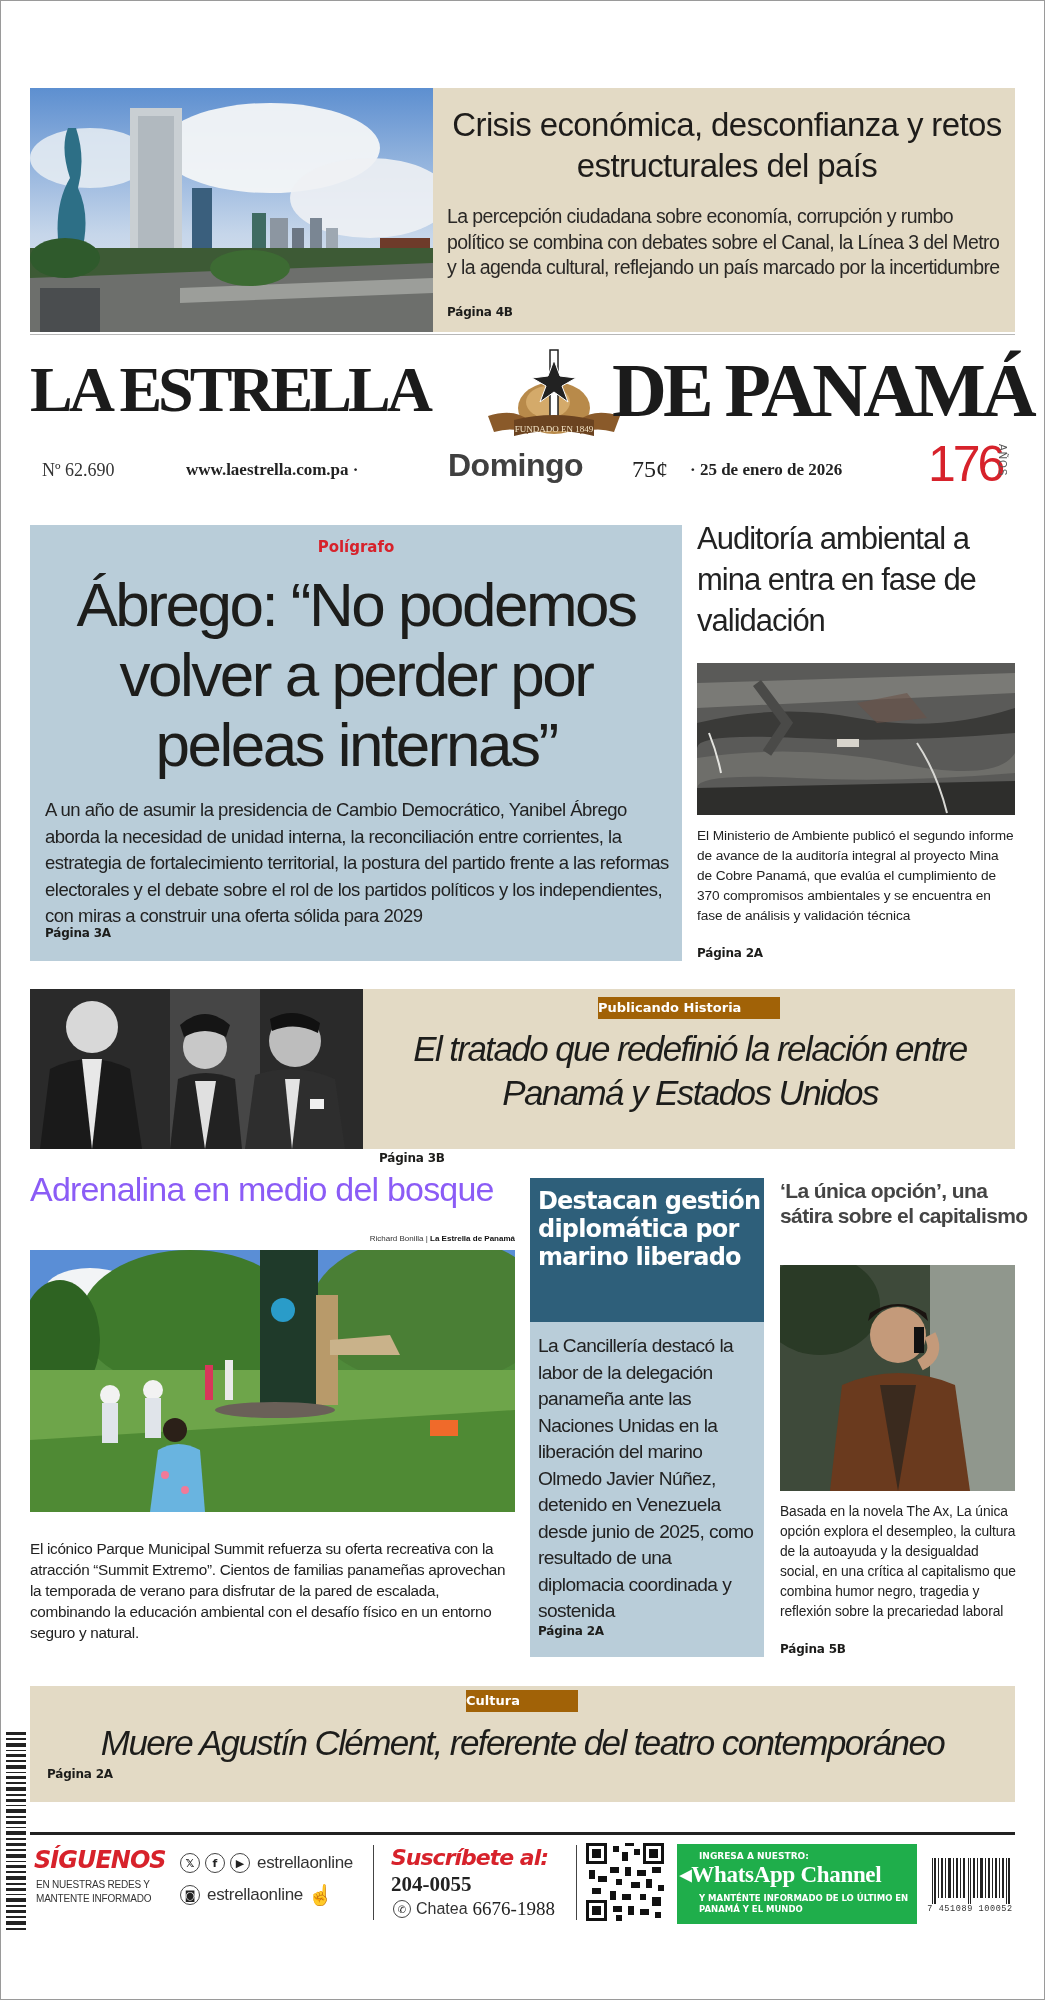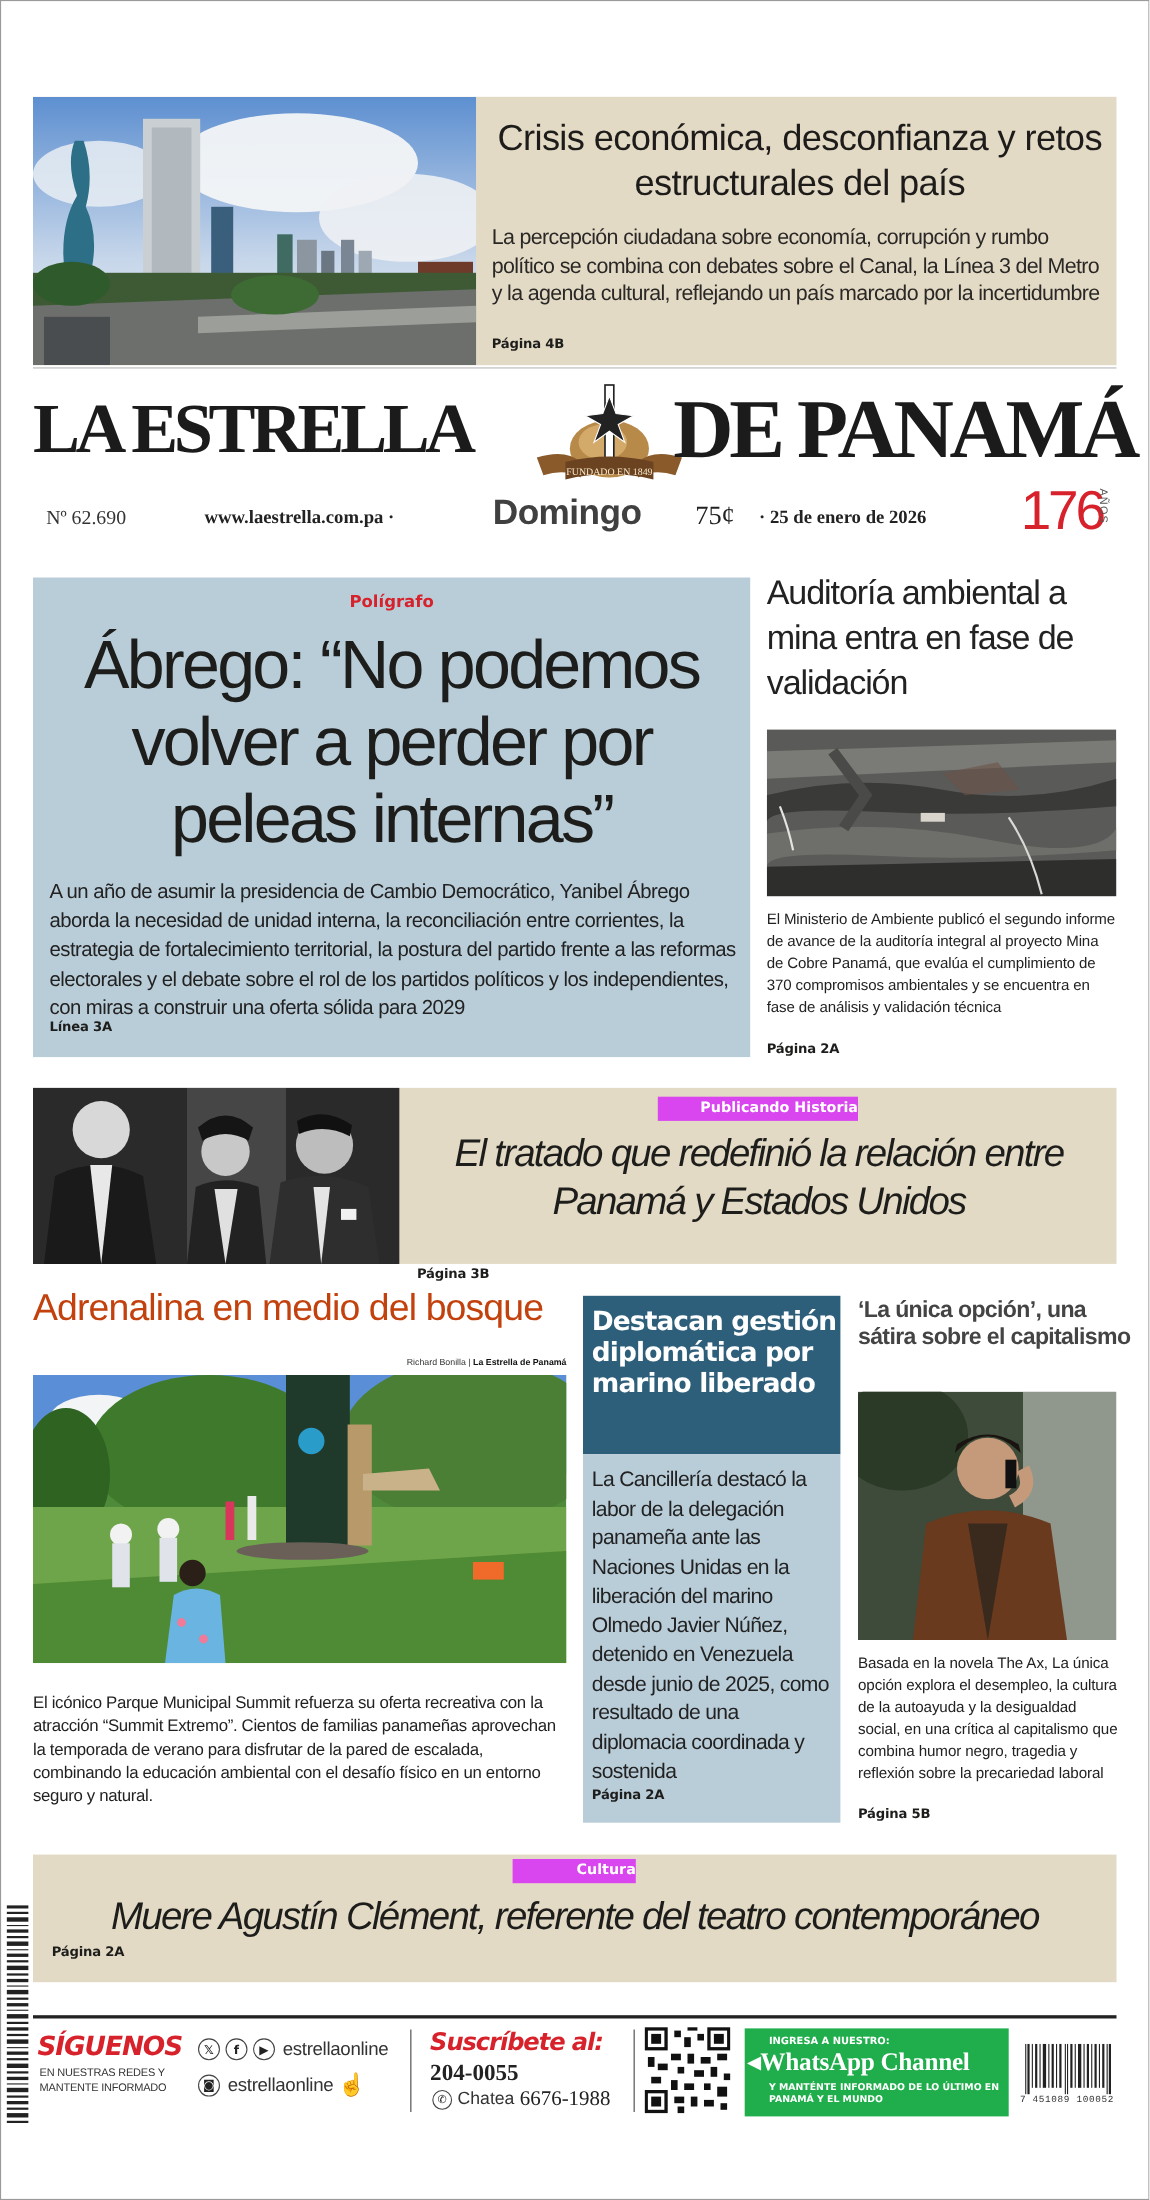--- a/index.html
+++ b/index.html
@@ -39,27 +39,27 @@
 
   
   .mina-title { left: 697px; top: 518px; width: 320px; font-family: "Liberation Sans", sans-serif; font-size: 31px; line-height: 41px; letter-spacing: -1px; color: #222; }
   .mina-img { left: 697px; top: 663px; width: 318px; height: 152px; overflow: hidden; }
   .mina-text { left: 697px; top: 826px; width: 320px; font-size: 13.7px; line-height: 20px; color: #222; letter-spacing: -0.1px; }
   .mina-page { left: 697px; top: 946px; }
 
   
   .hist-box { left: 30px; top: 989px; width: 985px; height: 160px; background: #e3dac5; }
   .hist-img { left: 30px; top: 989px; width: 333px; height: 160px; overflow: hidden; background: #222; }
-  .tag-red { background: #d946ef; color: #ffffff; font-family: "DejaVu Sans", sans-serif; font-weight: bold; font-size: 13px; text-align: right; }
+  .tag-red { background: #a16207; color: #ffffff; font-family: "DejaVu Sans", sans-serif; font-weight: bold; font-size: 13px; text-align: left; }
   .hist-tag { left: 598px; top: 997px; width: 182px; height: 22px; line-height: 22px; }
   .hist-title { left: 370px; top: 1027px; width: 640px; text-align: center; font-family: "Liberation Sans", sans-serif; font-style: italic; font-size: 35px; line-height: 44px; letter-spacing: -1.6px; color: #1d1d1b; }
   .hist-page { left: 379px; top: 1116px; margin-top: 35px; }
 
   
-  .adr-title { left: 30px; top: 1170px; width: 490px; font-family: "Liberation Sans", sans-serif; font-size: 34px; letter-spacing: -0.8px; color: #c2410c; }
+  .adr-title { left: 30px; top: 1170px; width: 490px; font-family: "Liberation Sans", sans-serif; font-size: 34px; letter-spacing: -0.8px; color: #8b5cf6; }
   .adr-credit { left: 200px; top: 1234px; width: 315px; text-align: right; font-size: 8px; color: #333; }
   .adr-credit b { color: #111; }
   .adr-img { left: 30px; top: 1250px; width: 485px; height: 262px; overflow: hidden; }
   .adr-text { left: 30px; top: 1538px; width: 490px; font-size: 15.3px; line-height: 21px; color: #222; letter-spacing: -0.3px; }
 
   
   .dip-head { left: 530px; top: 1178px; width: 234px; height: 144px; background: #2e5f7a; }
   .dip-title { left: 538px; top: 1187px; width: 224px; font-family: "DejaVu Sans", sans-serif; font-weight: bold; font-size: 24px; line-height: 28px; letter-spacing: -0.8px; color: #ffffff; }
   .dip-box { left: 530px; top: 1322px; width: 234px; height: 335px; background: #b9cdd9; }
   .dip-text { left: 538px; top: 1333px; width: 222px; font-size: 19.2px; line-height: 26.5px; letter-spacing: -0.6px; color: #222; }
@@ -162,21 +162,21 @@
 <div class="abs day">Domingo</div>
 <div class="abs price">75¢</div>
 <div class="abs date">· 25 de enero de 2026</div>
 <div class="abs years">176</div>
 <div class="abs years-label">AÑOS</div>
 
 <div class="abs lead-box"></div>
 <div class="abs kicker-red lead-kicker">Polígrafo</div>
 <div class="abs lead-title">Ábrego: “No podemos volver a perder por peleas internas”</div>
 <div class="abs lead-text">A un año de asumir la presidencia de Cambio Democrático, Yanibel Ábrego aborda la necesidad de unidad interna, la reconciliación entre corrientes, la estrategia de fortalecimiento territorial, la postura del partido frente a las reformas electorales y el debate sobre el rol de los partidos políticos y los independientes, con miras a construir una oferta sólida para 2029</div>
-<div class="abs page-ref lead-page">Línea 3A</div>
+<div class="abs page-ref lead-page">Página 3A</div>
 
 <div class="abs mina-title">Auditoría ambiental a mina entra en fase de validación</div>
 <div class="abs mina-img">
   <svg width="318" height="152" viewBox="0 0 318 152">
     <rect width="318" height="152" fill="#5a5a58"></rect>
     <path d="M0 20 L318 10 L318 30 L0 45 Z" fill="#7a7a76"></path>
     <path d="M0 60 Q80 40 160 55 T318 45 L318 70 Q200 80 100 75 T0 85 Z" fill="#3a3a38"></path>
     <path d="M0 95 Q100 80 200 100 T318 90 L318 110 Q200 120 100 115 T0 125 Z" fill="#6e6e6a"></path>
     <path d="M0 125 L318 118 L318 152 L0 152 Z" fill="#2e2e2c"></path>
     <path d="M60 20 L90 60 L70 90" stroke="#4a4a48" stroke-width="10" fill="none"></path>

